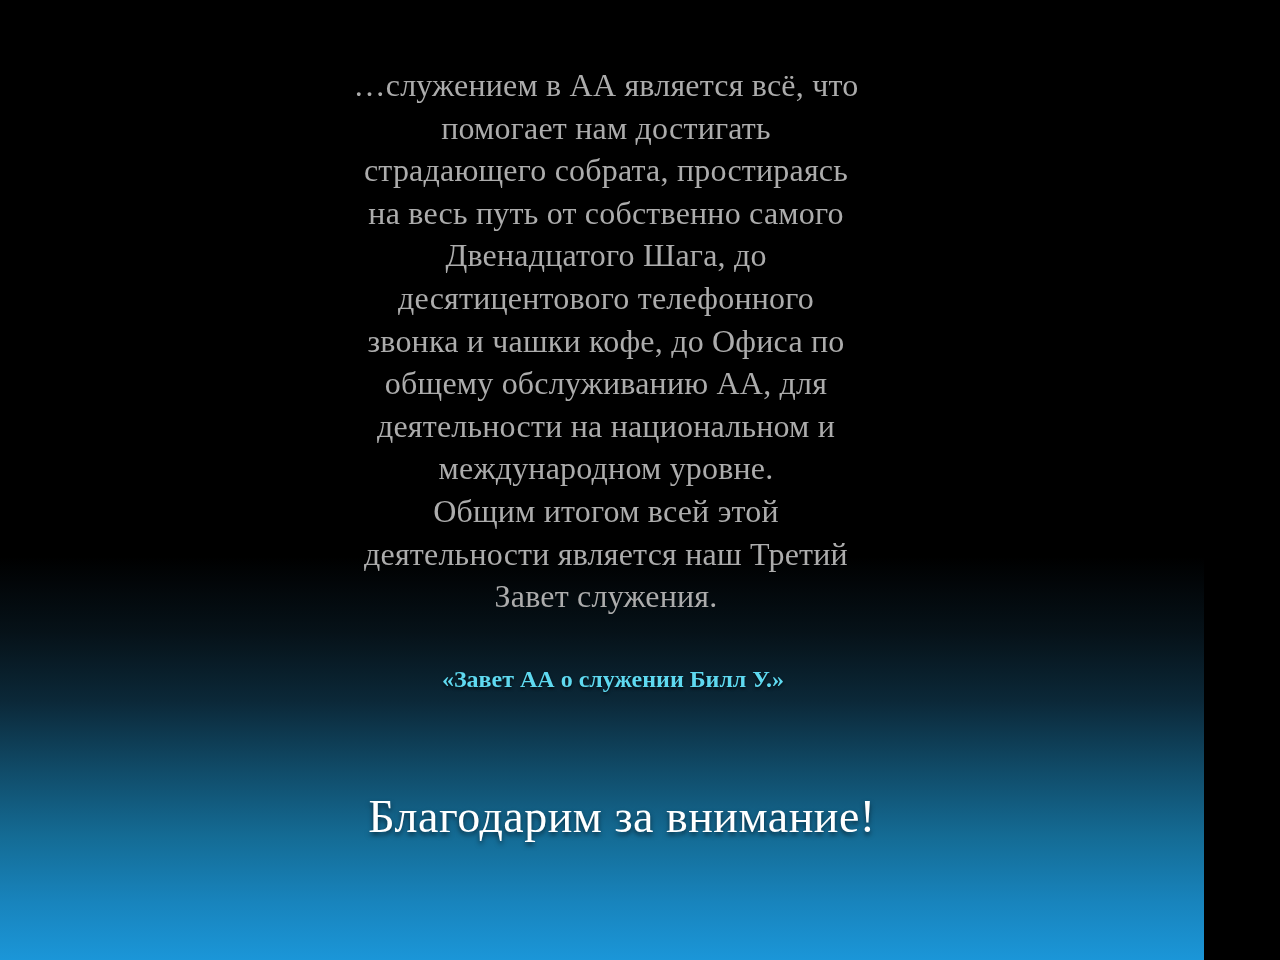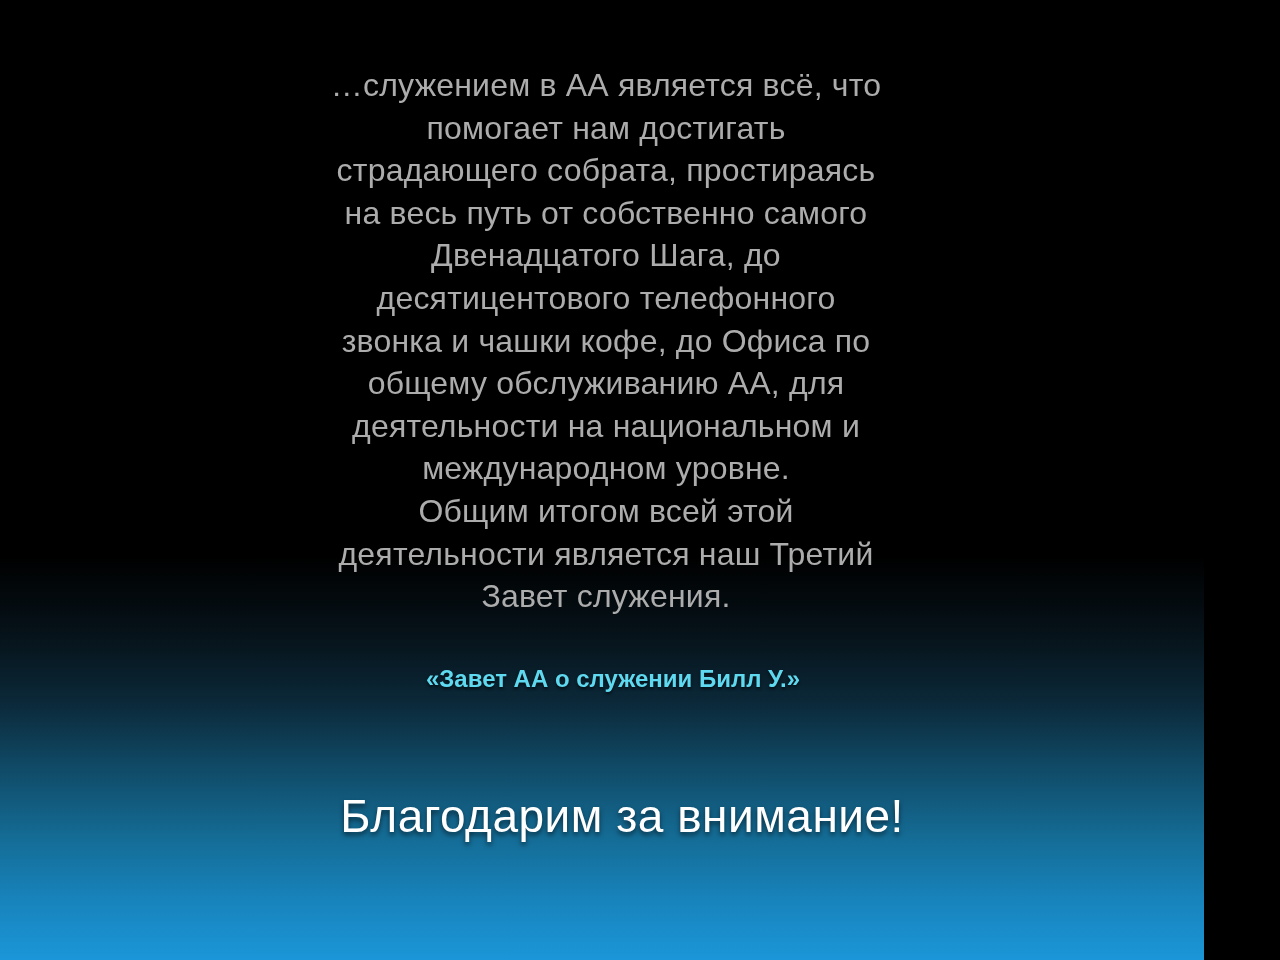--- a/index.html
+++ b/index.html
@@ -5,21 +5,21 @@
   html, body {
     margin: 0;
     padding: 0;
     background: #000;
   }
   .slide {
     position: relative;
     width: 1204px;
     height: 960px;
     overflow: hidden;
-    font-family: Liberation Sans, sans-serif;
+    font-family: Liberation Serif, serif;
     background: linear-gradient(180deg,
       #000000 0%,
       #000000 58%,
       #061219 66%,
       #0b2838 73%,
       #104a67 80%,
       #146b94 87%,
       #1884bd 94%,
       #1b96d8 100%);
   }

